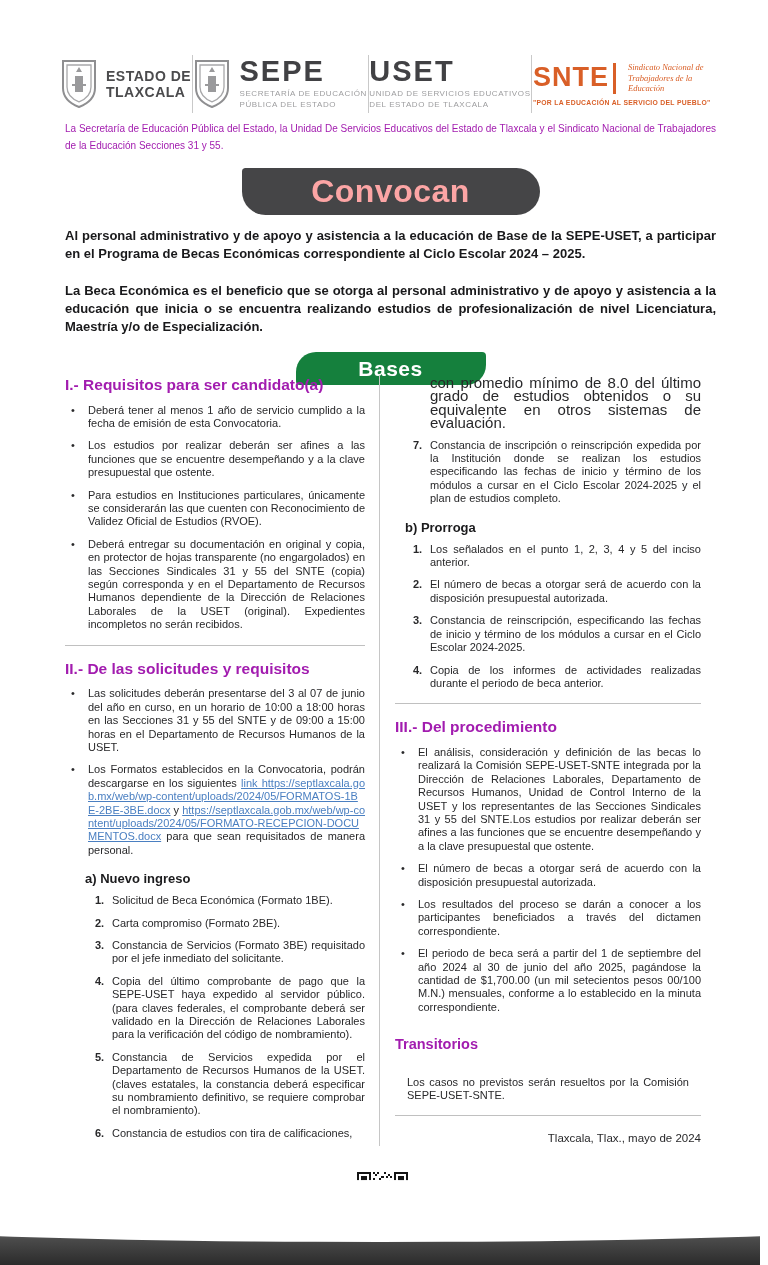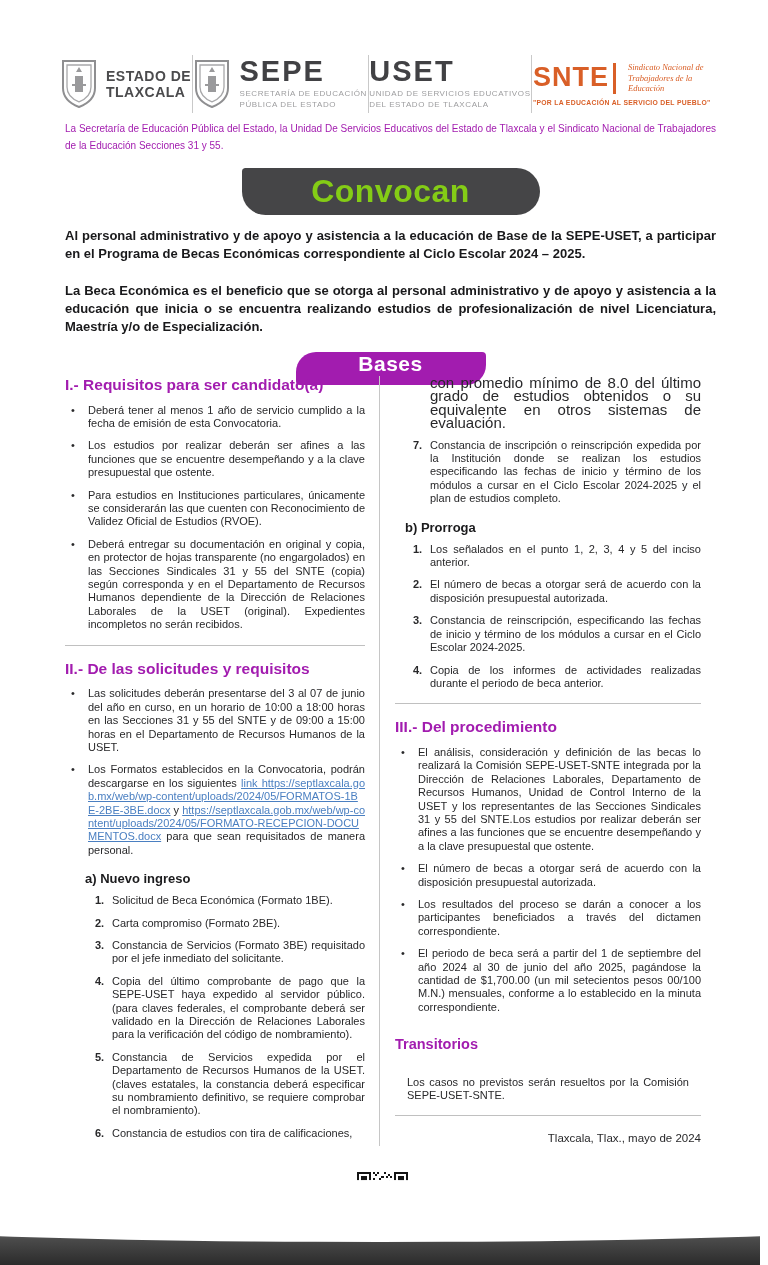--- a/index.html
+++ b/index.html
@@ -21,25 +21,25 @@
              border-right:3px solid #d95f27;padding:1px 4px 3px 0;}
   .snte-name{font-family:"Liberation Serif",serif;font-style:italic;font-size:8.5px;
              color:#d95f27;line-height:1.25;width:92px;}
   .snte-slogan{font-size:6.8px;font-weight:bold;color:#d95f27;letter-spacing:.3px;margin-top:5px;}
 
   
   .top-flow{position:absolute;top:120px;left:65px;width:651px;}
   .intro{font-size:10px;line-height:17px;color:#a21caf;text-align:justify;}
   .ribbon1{margin:14px auto 0 auto;width:298px;height:47px;background:#454547;
            border-radius:4px 26px 26px 26px;display:flex;align-items:center;justify-content:center;}
-  .ribbon1 span{color:#84cc16;font-weight:bold;font-size:32px;letter-spacing:.5px;}
+  .ribbon1 span{color:#fca5a5;font-weight:bold;font-size:32px;letter-spacing:.5px;}
   .lead{font-weight:bold;font-size:13px;line-height:18px;text-align:justify;color:#19191b;margin-top:12px;}
   .lead2{margin-top:19px;}
-  .ribbon2{margin:16px auto 0 auto;width:190px;height:33px;background:#a21caf;
-           border-radius:20px 4px 20px 4px;display:flex;align-items:flex-start;justify-content:center;}
+  .ribbon2{margin:16px auto 0 auto;width:190px;height:33px;background:#15803d;
+           border-radius:20px 4px 20px 4px;display:flex;align-items:center;justify-content:center;}
   .ribbon2 span{color:#fff;font-weight:bold;font-size:21px;letter-spacing:.5px;}
 
   
   .cols{position:absolute;top:376px;left:65px;width:651px;display:flex;}
   .col-l{width:300px;flex:none;}
   .col-div{width:1px;height:770px;background:#c6c6c6;flex:none;margin-left:14px;}
   .col-r{width:306px;flex:none;margin-left:15px;}
 
   h2.sec{font-size:15.5px;font-weight:bold;color:#a21caf;margin:0 0 9px 0;line-height:1.2;}
   h3.sub{font-size:13px;font-weight:bold;color:#1b1b1d;margin:14px 0 8px 20px;}

